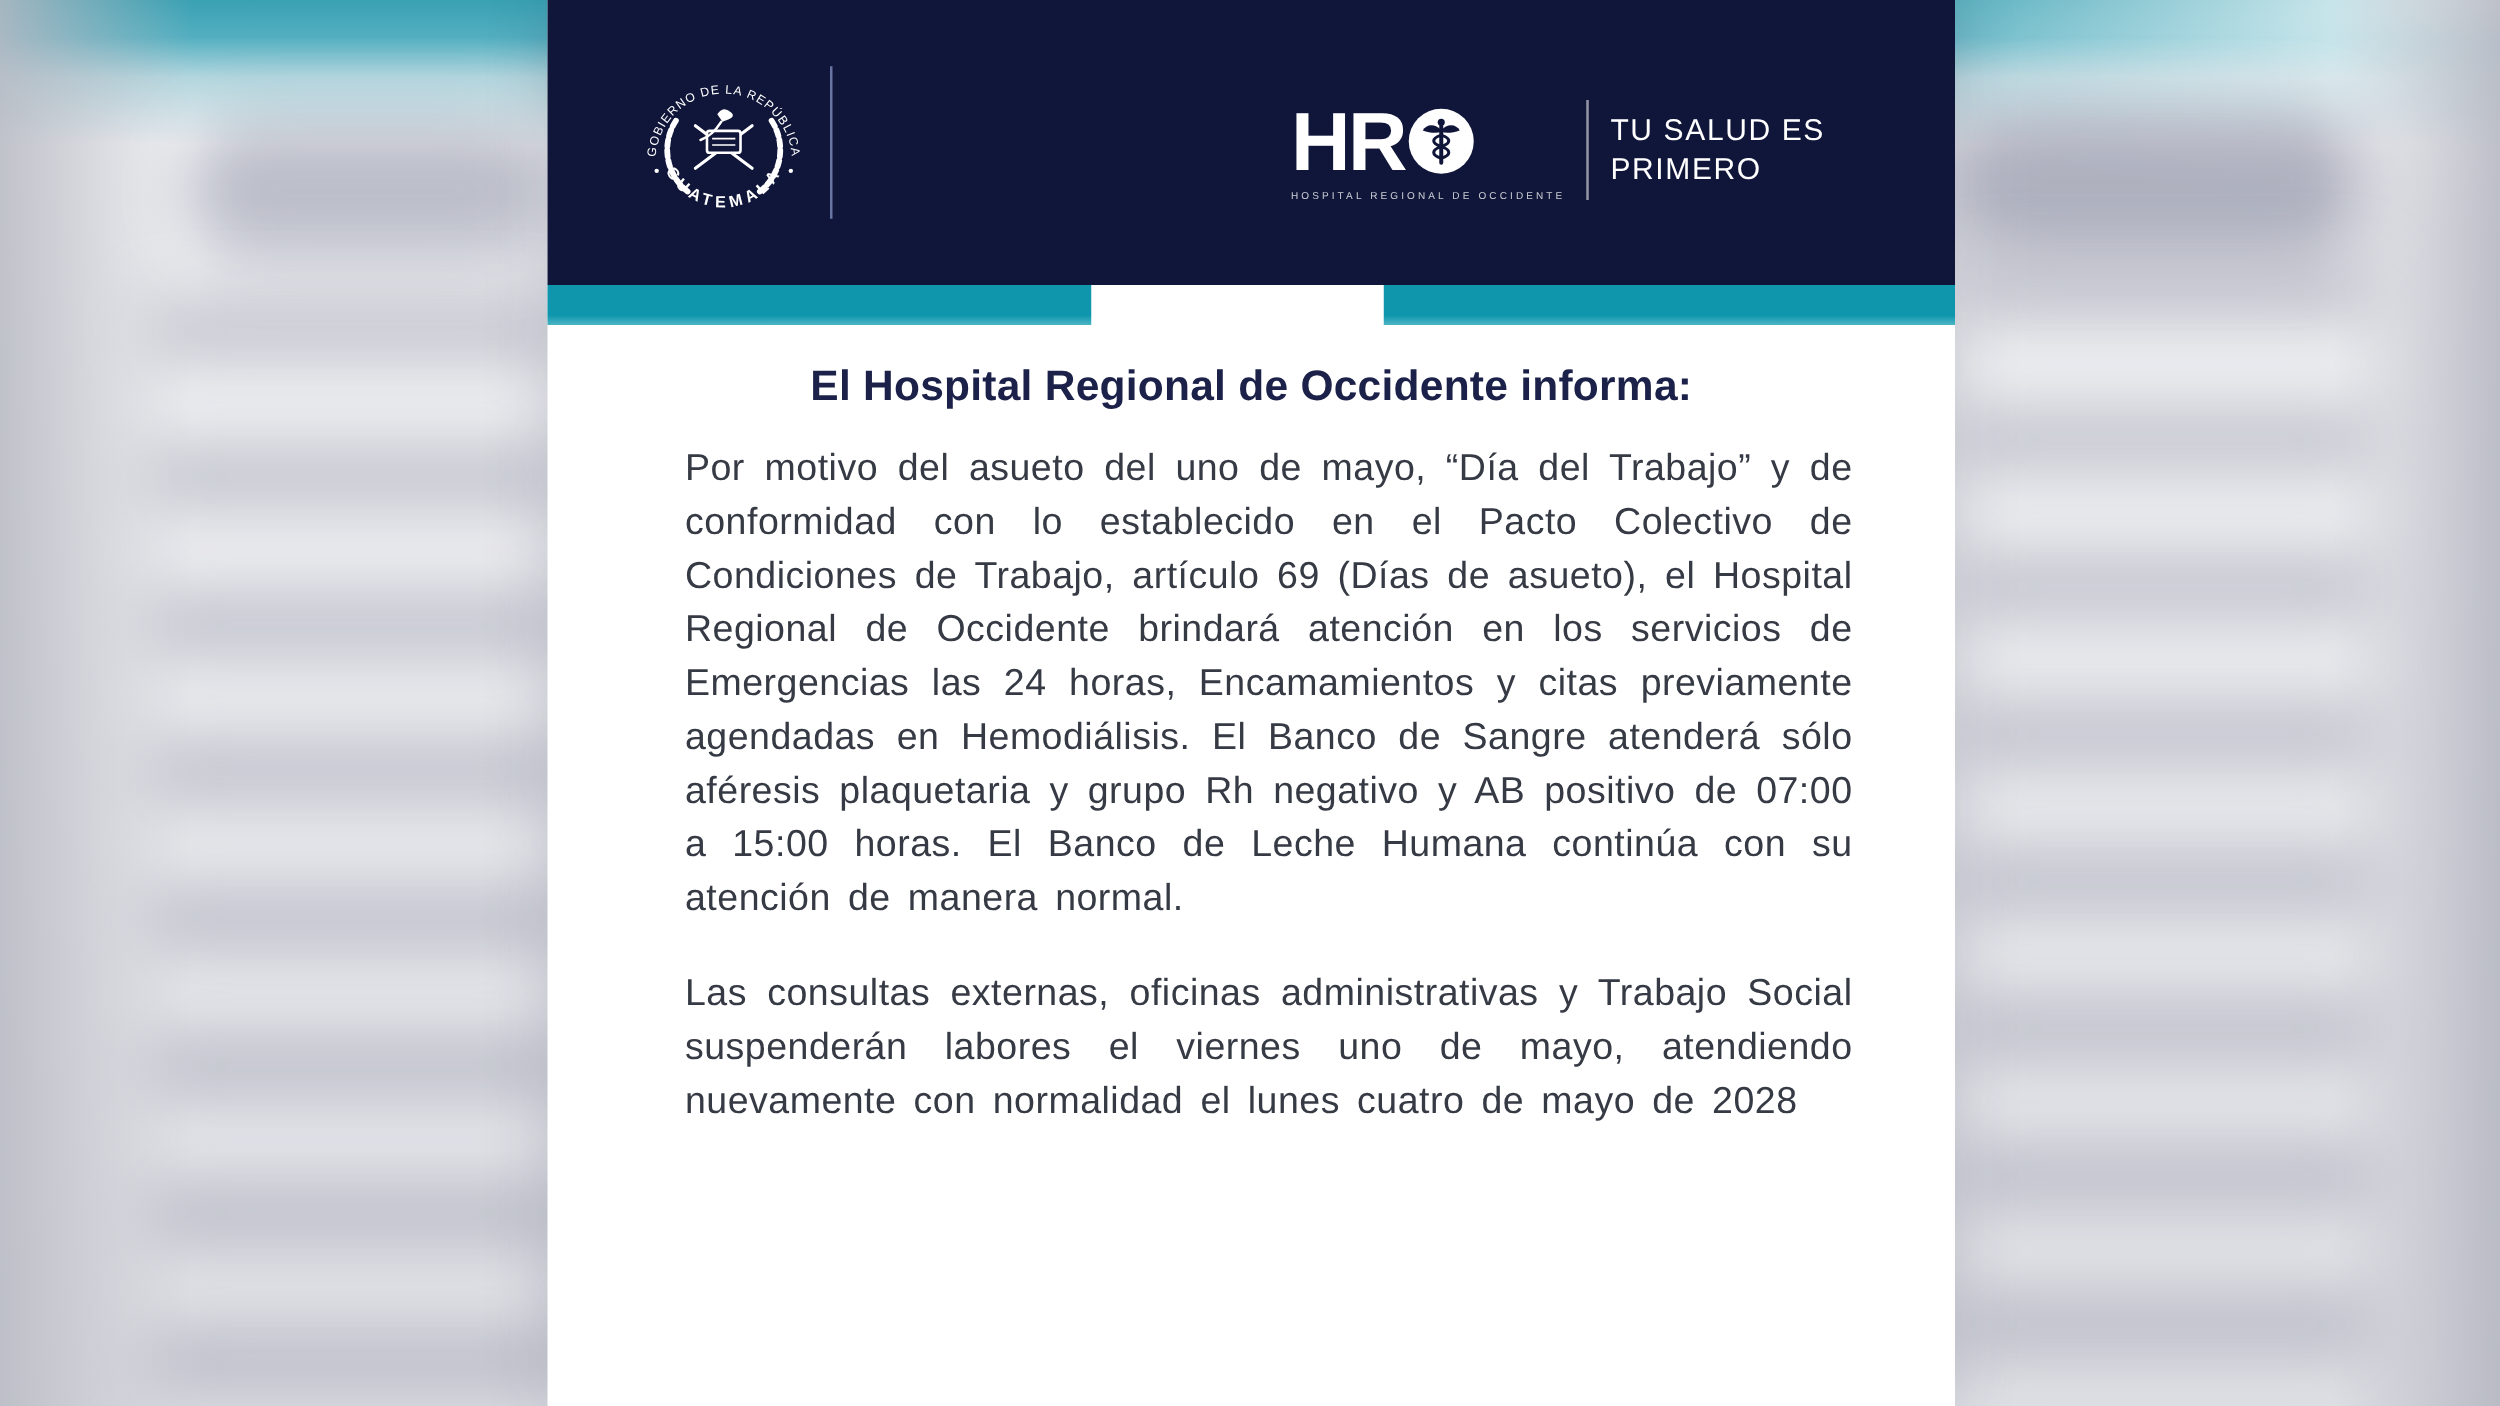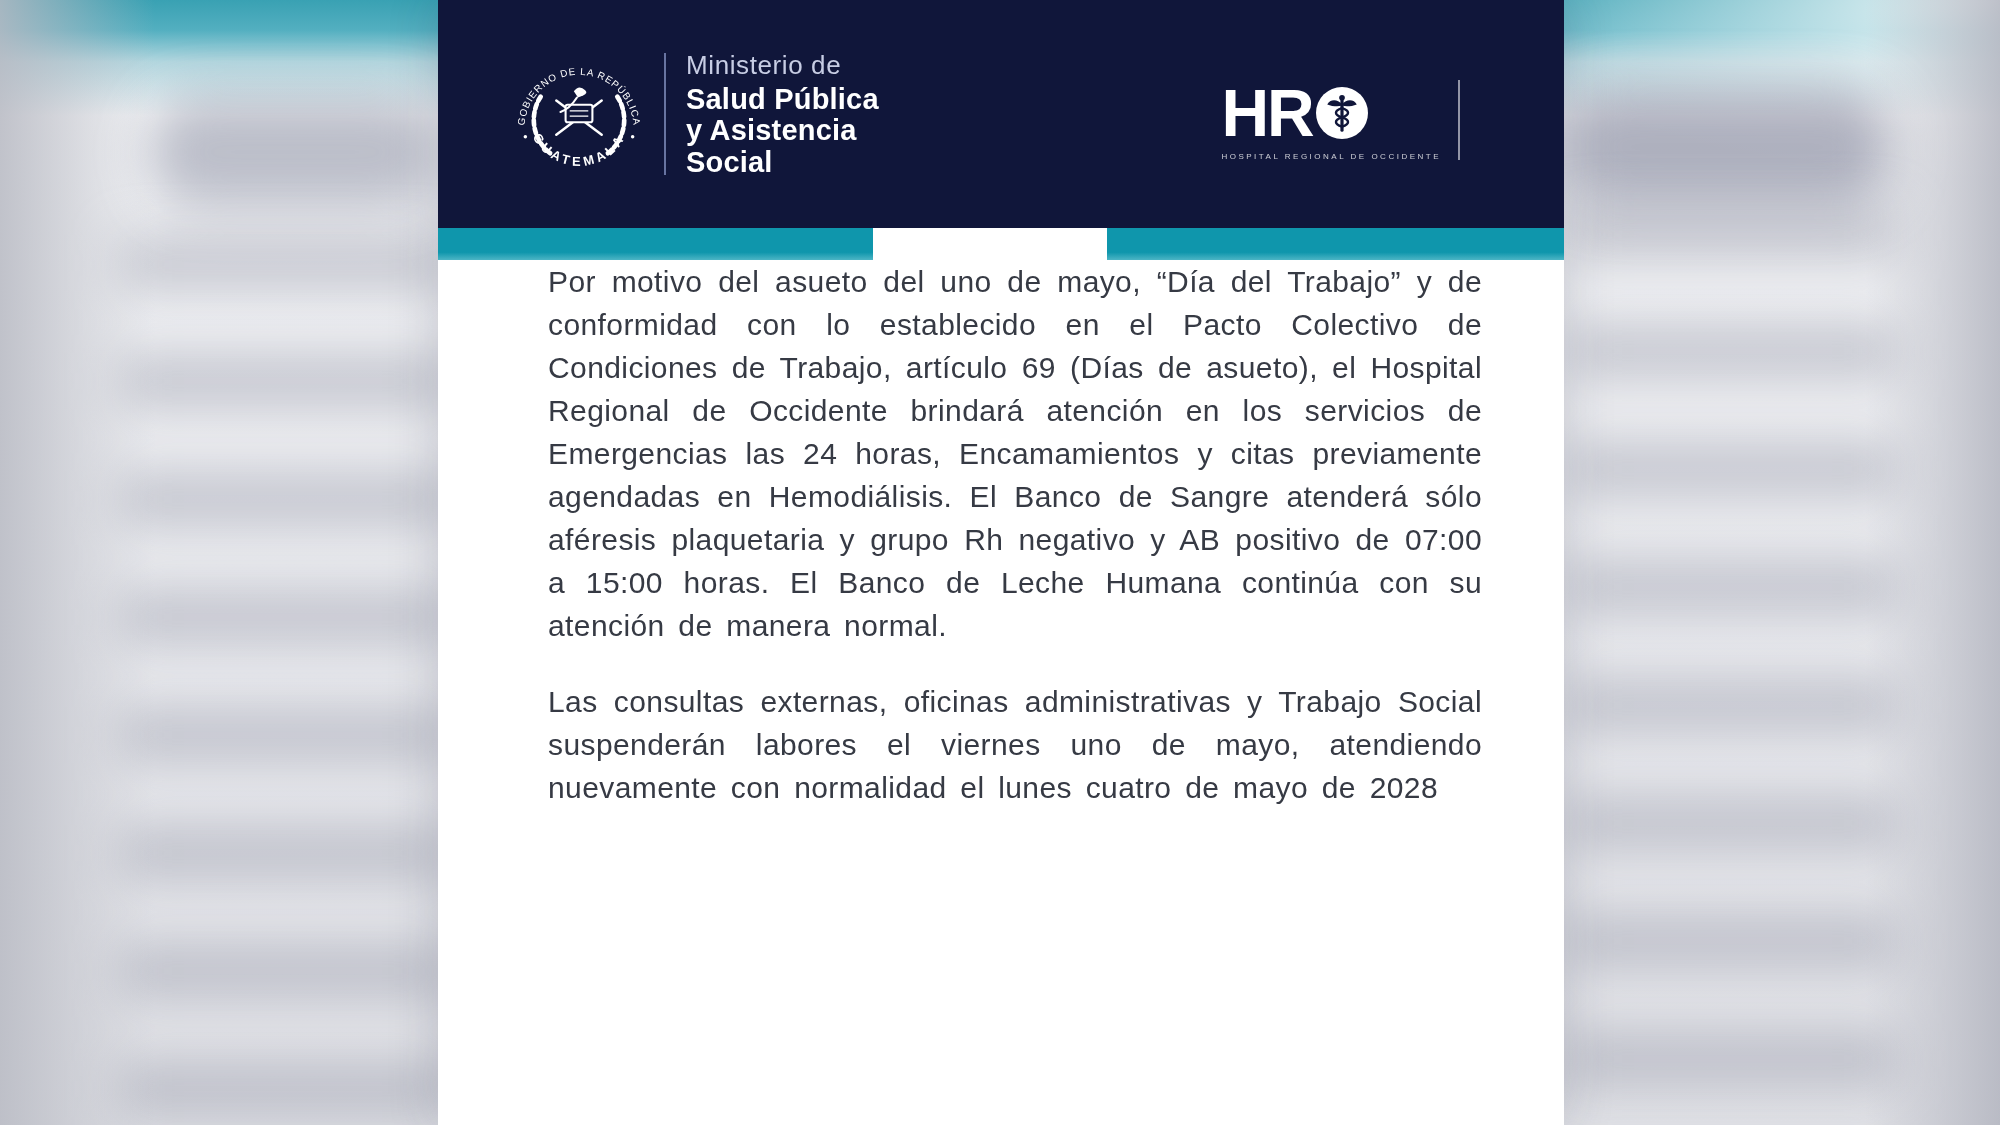--- a/index.html
+++ b/index.html
@@ -158,53 +158,52 @@
           <path d="M41,83 L85,50" stroke="#ffffff" stroke-width="2.4" stroke-linecap="round"></path>
           <path d="M41,50 L85,83" stroke="#ffffff" stroke-width="2.4" stroke-linecap="round"></path>
           <rect x="50" y="54" width="26" height="17" rx="2" fill="#10163a" stroke="#ffffff" stroke-width="2"></rect>
           <path d="M54,60 h18 M54,65 h18" stroke="#ffffff" stroke-width="1.2"></path>
           <path d="M58,41 q5,-7 11,-1 q3,3 -2,5 l-5,2 z" fill="#ffffff"></path>
           <path d="M61,47 q-7,11 -16,14" fill="none" stroke="#ffffff" stroke-width="2" stroke-linecap="round"></path>
         </svg>
 
         <div class="brand-divider"></div>
 
-        <div class="ministry-name">
-          <span class="ministry-line-light">Ministerio de</span>
-          <span class="ministry-line-bold">Salud Pública</span>
-          <span class="ministry-line-bold">y Asistencia</span>
-          <span class="ministry-line-bold">Social</span>
-        </div>
       </div>
 
       <div class="brand-right">
         <div class="hro-block">
           <div class="hro-row">
             <span class="hro-acronym">HR</span>
             <span class="hro-o">
               <svg width="32" height="40" viewBox="0 0 26 32" aria-hidden="true">
                 <circle cx="13" cy="3.6" r="2.3" fill="#10163a"></circle>
                 <path d="M13,6 V30" stroke="#10163a" stroke-width="2.6" stroke-linecap="round"></path>
                 <path d="M13,9 C9,4 3,5 1,9 C5,10.5 9.5,11 13,10 Z" fill="#10163a"></path>
                 <path d="M13,9 C17,4 23,5 25,9 C21,10.5 16.5,11 13,10 Z" fill="#10163a"></path>
                 <path d="M13,12 C6.5,14 6.5,17.5 13,19.5 C19.5,21.5 19.5,25 13,27" fill="none" stroke="#10163a" stroke-width="2" stroke-linecap="round"></path>
                 <path d="M13,12 C19.5,14 19.5,17.5 13,19.5 C6.5,21.5 6.5,25 13,27" fill="none" stroke="#10163a" stroke-width="2" stroke-linecap="round"></path>
               </svg>
             </span>
           </div>
           <span class="hro-subtitle">HOSPITAL REGIONAL DE OCCIDENTE</span>
         </div>
         <div class="hro-divider"></div>
+        <div class="hro-tagline">
+          <div>TU SALUD ES</div>
+          <div>PRIMERO</div>
+        </div>
       </div>
 
     </header>
 
     <div class="teal-stripe">
       <div class="stripe-notch"></div>
     </div>
 
     <main class="notice-body">
+      <h1 class="title">El Hospital Regional de Occidente informa:</h1>
       <p class="para para-1">Por motivo del asueto del uno de mayo, “Día del Trabajo” y de conformidad con lo establecido en el Pacto Colectivo de Condiciones de Trabajo, artículo 69 (Días de asueto), el Hospital Regional de Occidente brindará atención en los servicios de Emergencias las 24 horas, Encamamientos y citas previamente agendadas en Hemodiálisis. El Banco de Sangre atenderá sólo aféresis plaquetaria y grupo Rh negativo y AB positivo de 07:00 a 15:00 horas. El Banco de Leche Humana continúa con su atención de manera normal.</p>
       <p class="para para-2">Las consultas externas, oficinas administrativas y Trabajo Social suspenderán labores el viernes uno de mayo, atendiendo nuevamente con normalidad el lunes cuatro de mayo de 2028</p>
     </main>
 
   </div>
 </div>
 
 </body></html>

